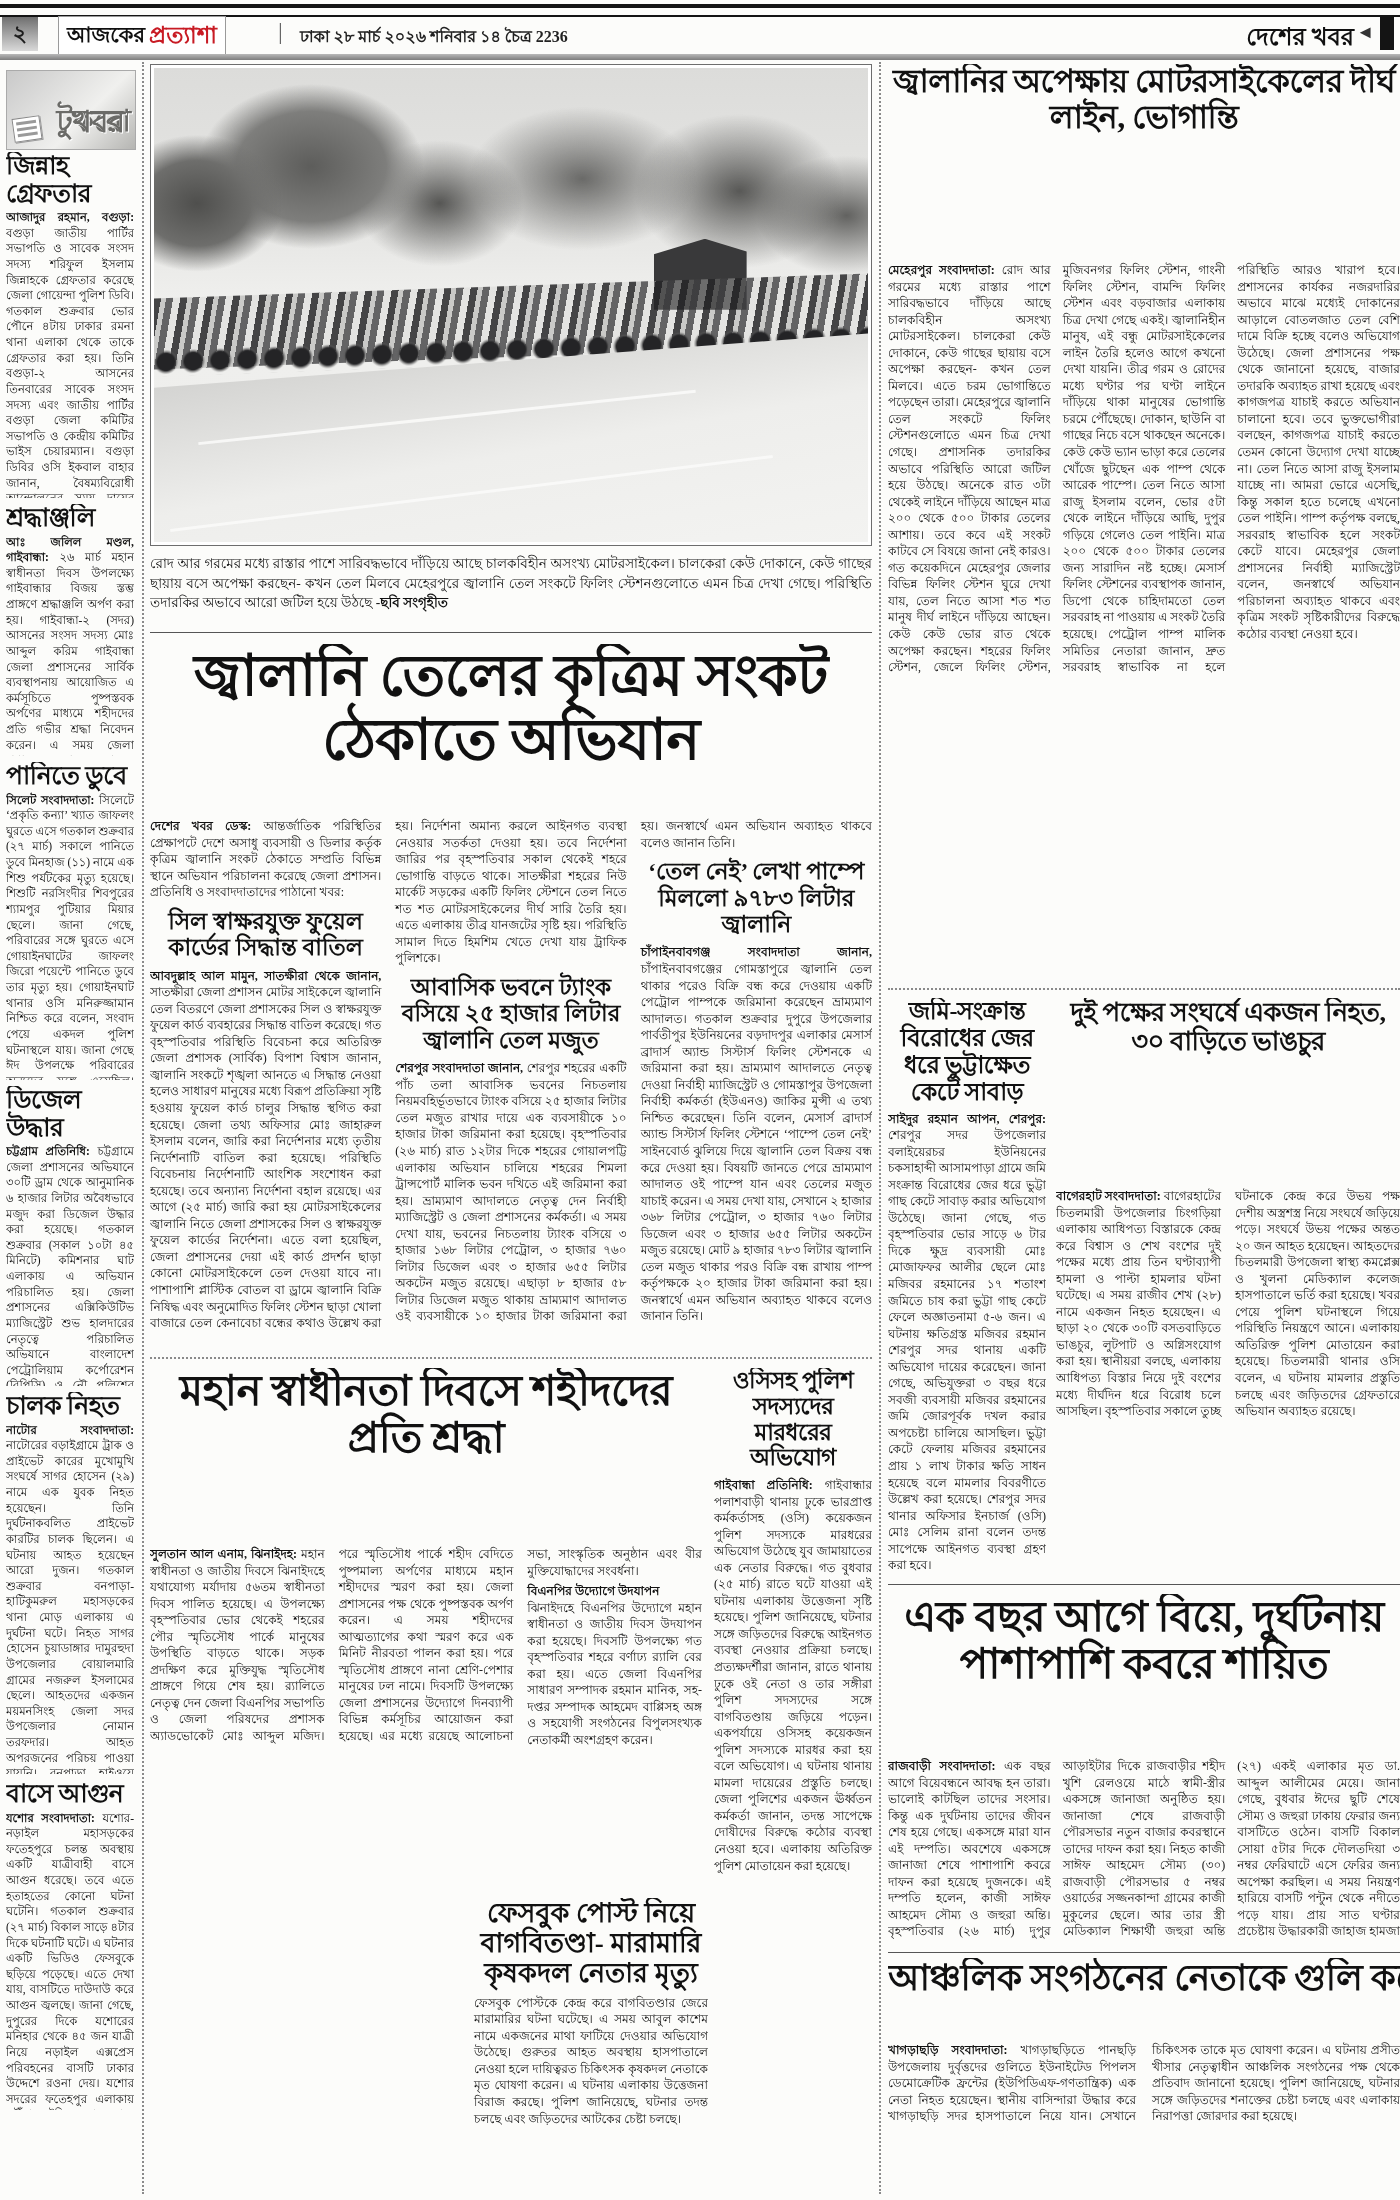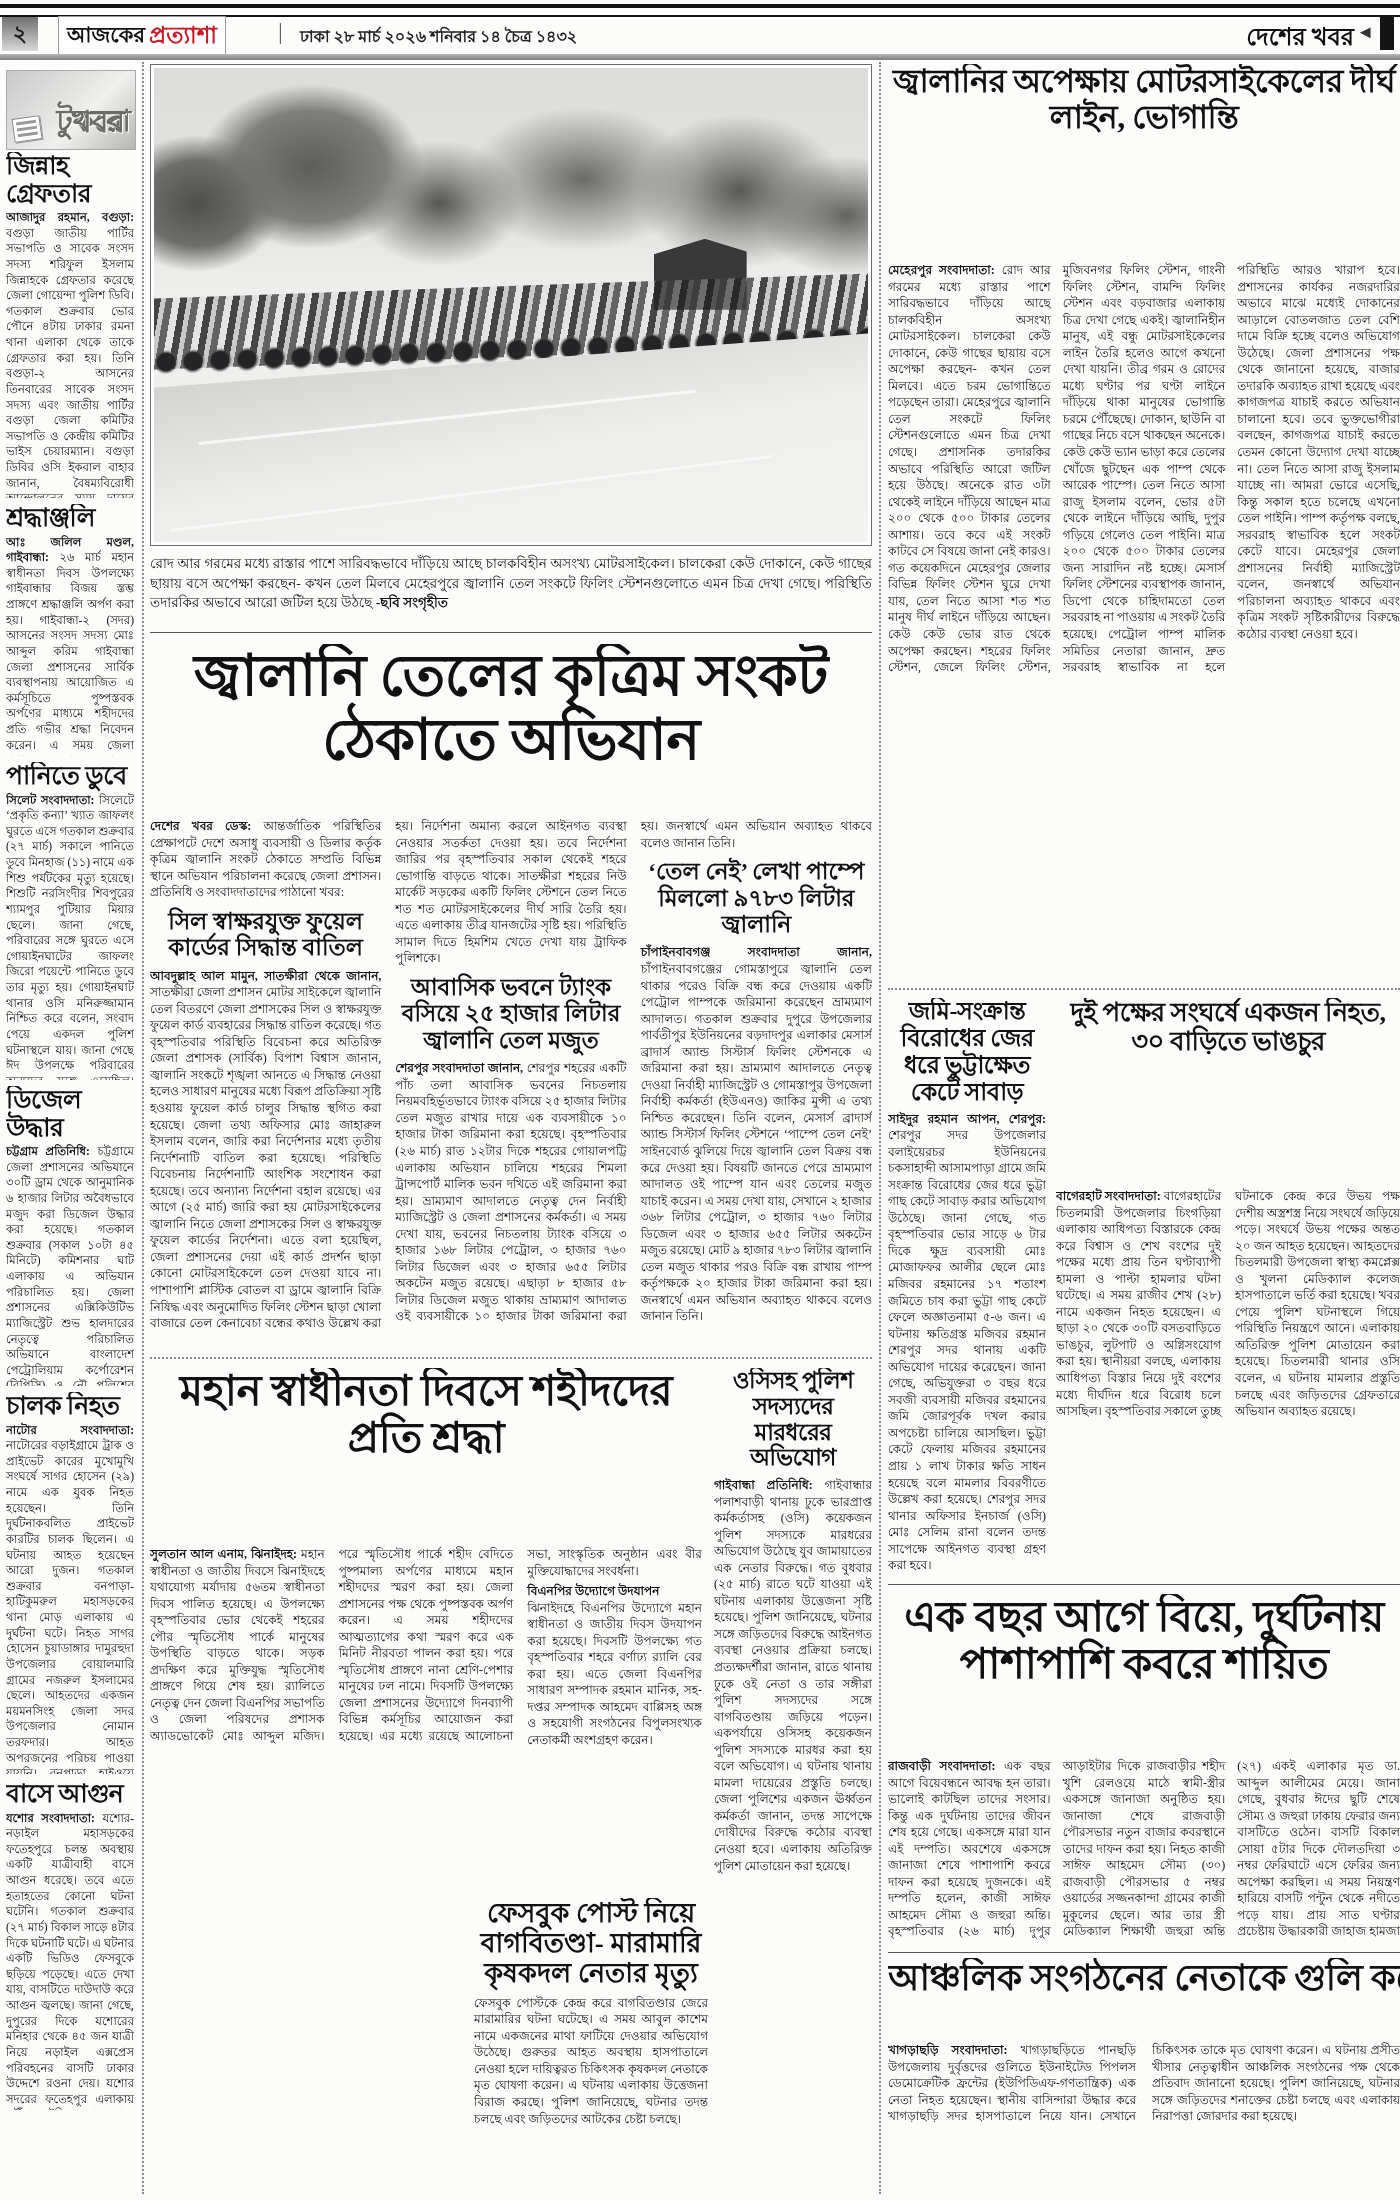--- a/index.html
+++ b/index.html
@@ -112,21 +112,21 @@
 
 <div id="page">
 
   <div class="abs" id="toprule"></div>
   <div class="abs" id="pagenum">২</div>
   <div class="abs" id="logo">
     <span class="lg1">আজকের</span>
     <span class="lg2">প্রত্যাশা</span>
   </div>
   <div class="abs" id="hdr-sep">|</div>
-  <div class="abs" id="dateline">ঢাকা ২৮ মার্চ ২০২৬ শনিবার ১৪ চৈত্র ১৪৩২</div>
+  <div class="abs" id="dateline">ঢাকা ২৮ মার্চ ২০২৬ শনিবার ১৪ চৈত্র 2236</div>
   <div class="abs" id="section-label">দেশের খবর</div>
   <div class="abs" id="section-arrow">◄</div>
   <div class="abs" id="section-block"></div>
   <div class="abs" id="greyrule"></div>
 
   <div id="tukro-box">
     <span class="note-icon">
         <i></i>
         <i></i>
         <i></i>

